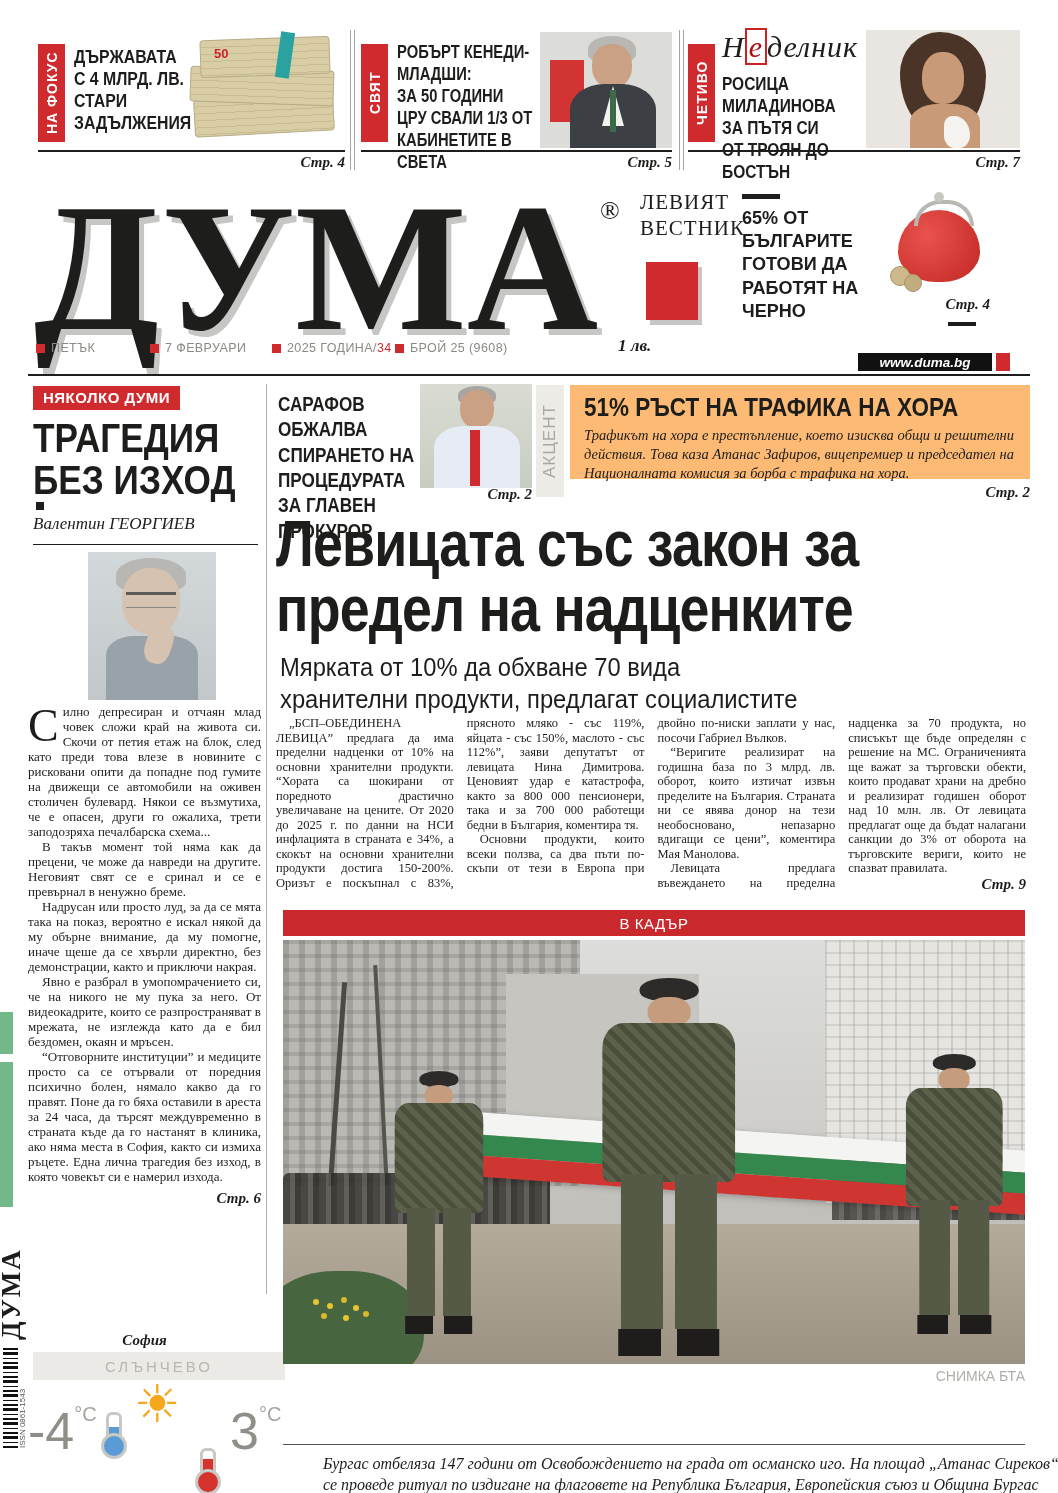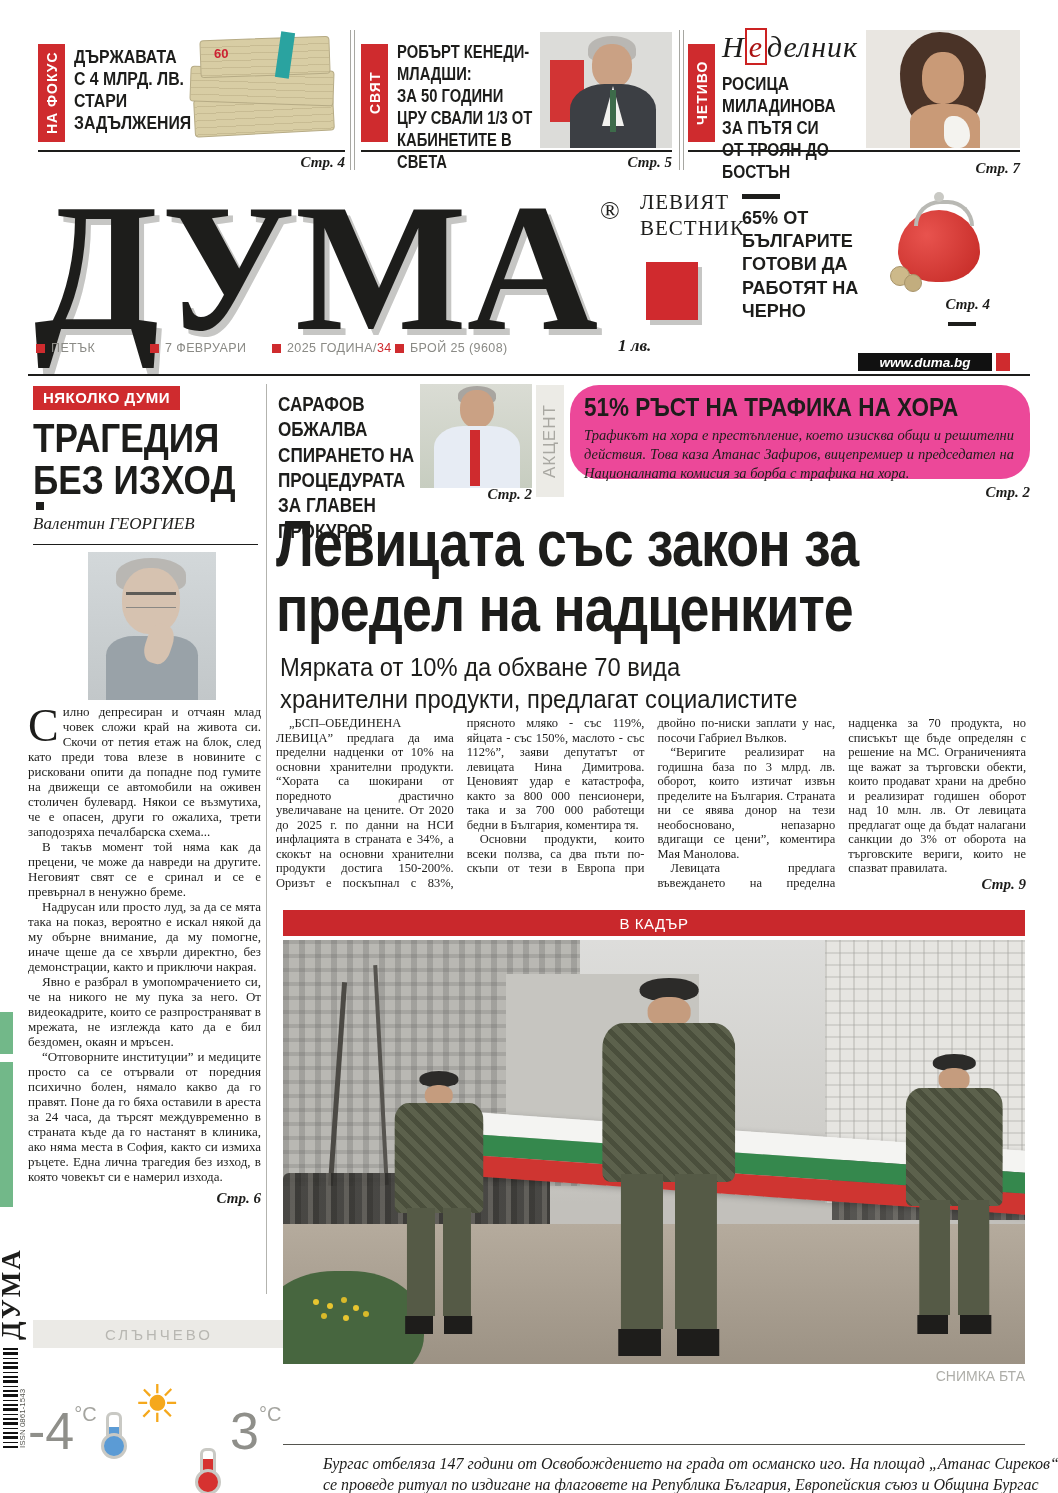--- a/index.html
+++ b/index.html
@@ -31,21 +31,21 @@
           font-size:15px;padding:3px 10px 4px;display:inline-block;letter-spacing:.5px;}
   .op-title{font-family:"Liberation Sans",sans-serif;font-weight:bold;font-size:40px;line-height:1.04;
             transform:scaleX(.88);transform-origin:left top;}
   .op-body{font-size:13px;line-height:1.155;text-align:justify;}
   .op-body p{margin:0;text-indent:14px;}
   .op-body p.first{text-indent:0;}
   .dropcap{float:left;font-size:46px;line-height:.78;padding:4px 4px 0 0;font-weight:normal;}
   
   .ak-tag{background:#ecebe6;color:#a9a8a2;font-family:"Liberation Sans",sans-serif;font-size:17px;
           writing-mode:vertical-rl;transform:rotate(180deg);display:flex;align-items:center;justify-content:center;letter-spacing:1px;}
-  .ak-box{background:#ec4899;border-radius:29px;}
+  .ak-box{background:#fdba74;}
   .ak-title{font-family:"Liberation Sans",sans-serif;font-weight:bold;font-size:25px;transform:scaleX(.9);transform-origin:left top;}
   .ak-text{font-style:italic;font-size:14.5px;line-height:1.32;text-align:justify;}
   
   .lead-h{font-family:"Liberation Sans",sans-serif;font-weight:bold;font-size:64px;line-height:1.02;
           transform:scaleX(.84);transform-origin:left top;letter-spacing:-1px;}
   .lead-sub{font-family:"Liberation Sans",sans-serif;font-size:25px;line-height:1.26;transform:scaleX(.95);transform-origin:left top;}
   .lead-cols{column-count:4;column-gap:13px;font-size:12.5px;line-height:1.16;text-align:justify;height:194px;}
   .lead-cols p{margin:0;text-indent:13px;}
   .kicker{background:#c9282c;color:#fff;font-family:"Liberation Sans",sans-serif;font-weight:normal;
           font-size:15px;display:flex;align-items:center;justify-content:center;letter-spacing:.5px;}
@@ -125,21 +125,21 @@
   <div class="abs tag" style="left:38px;top:44px;width:27px;height:98px;">НА ФОКУС</div>
   <div class="abs tease-h prewrap" style="left:74px;top:47px;width:150px;">ДЪРЖАВАТА
 С 4 МЛРД. ЛВ.
 СТАРИ
 ЗАДЪЛЖЕНИЯ</div>
   <div class="abs ph" style="left:186px;top:30px;width:158px;height:118px;">
     <div class="note" style="left:8px;top:66px;width:138px;height:36px;transform:rotate(-3deg);"></div>
     <div class="note" style="left:4px;top:38px;width:142px;height:34px;transform:rotate(2deg);"></div>
     <div class="note" style="left:14px;top:8px;width:128px;height:36px;transform:rotate(-2deg);"></div>
     <div class="strap" style="left:92px;top:2px;width:14px;height:46px;transform:rotate(8deg);"></div>
-    <div class="m50" style="left:28px;top:16px;">60</div>
+    <div class="m50" style="left:28px;top:16px;">50</div>
   </div>
   <div class="abs trule" style="left:38px;top:150px;width:307px;"></div>
   <div class="abs pageref" style="left:245px;top:154px;width:100px;">Стр. 4</div>
 
   <div class="abs vdiv" style="left:350px;top:30px;height:140px;"></div>
 
   <div class="abs tag" style="left:361px;top:44px;width:27px;height:98px;">СВЯТ</div>
   <div class="abs tease-h prewrap" style="left:397px;top:42px;width:175px;transform:scaleX(.82);">РОБЪРТ КЕНЕДИ-МЛАДШИ:
 ЗА 50 ГОДИНИ
 ЦРУ СВАЛИ 1/3 ОТ
@@ -164,21 +164,21 @@
   <div class="abs tease-h prewrap" style="left:722px;top:74px;width:170px;transform:scaleX(.86);">РОСИЦА МИЛАДИНОВА
 ЗА ПЪТЯ СИ
 ОТ ТРОЯН ДО БОСТЪН</div>
   <div class="abs ph" style="left:866px;top:30px;width:154px;height:118px;background:#e9e6e1;">
     <div class="abs" style="left:34px;top:2px;width:86px;height:104px;background:#4a3327;border-radius:46% 54% 48% 52%/40% 42% 58% 60%;"></div>
     <div class="face" style="left:56px;top:22px;width:42px;height:52px;background:#c99a77;"></div>
     <div class="abs" style="left:44px;top:74px;width:70px;height:44px;background:#c99a77;border-radius:40% 40% 0 0;"></div>
     <div class="abs" style="left:78px;top:86px;width:26px;height:32px;background:#f4f3ef;border-radius:30% 60% 40% 40%;"></div>
   </div>
   <div class="abs trule" style="left:688px;top:150px;width:332px;"></div>
-  <div class="abs pageref" style="left:920px;top:160px;width:100px;font-style:italic;">Стр. 7</div>
+  <div class="abs pageref" style="left:920px;top:154px;width:100px;font-style:italic;">Стр. 7</div>
 
   <div class="abs logo" style="left:34px;top:192px;">ДУМА</div>
   <div class="abs" style="left:600px;top:196px;font-size:26px;">®</div>
   <div class="abs tagline prewrap" style="left:640px;top:190px;">ЛЕВИЯТ
 ВЕСТНИК</div>
   <div class="abs redsq" style="left:646px;top:262px;width:52px;height:58px;"></div>
 
   <div class="abs" style="left:742px;top:194px;width:38px;height:5px;background:#1d1d1b;"></div>
   <div class="abs tease-h prewrap" style="left:742px;top:206px;width:165px;font-size:19px;transform:scaleX(.95);">65% ОТ
 БЪЛГАРИТЕ
@@ -219,21 +219,21 @@
   <div class="abs op-body" style="left:28px;top:704px;width:233px;">
     <p class="first"><span class="dropcap">С</span><span>илно депресиран и отчаян млад човек сложи край на живота си. Скочи от петия етаж на блок, след като преди това влезе в новините с рисковани опити да попадне под гумите на движещи се автомобили на оживен столичен булевард. Някои се възмутиха, че е опасен, други го ожалиха, трети заподозряха печалбарска схема...</span></p>
     <p>В такъв момент той няма как да прецени, че може да навреди на другите. Неговият свят се е сринал и се е превърнал в ненужно бреме.</p>
     <p>Надрусан или просто луд, за да се мята така на показ, вероятно е искал някой да му обърне внимание, да му помогне, иначе щеше да се хвърли директно, без демонстрации, както и приключи накрая.</p>
     <p>Явно е разбрал в умопомрачението си, че на никого не му пука за него. От видеокадрите, които се разпространяват в мрежата, не изглежда като да е бил бездомен, окаян и мръсен.</p>
     <p>“Отговорните институции” и медиците просто са се отървали от поредния психично болен, нямало какво да го правят. Поне да го бяха оставили в ареста за 24 часа, да търсят междувременно в страната къде да го настанят в клиника, ако няма места в София, както си измиха ръцете. Една лична трагедия без изход, в която човекът си е намерил изхода.</p>
     <div class="pageref" style="margin-top:6px;">Стр. 6</div>
   </div>
 
   <div class="abs w-city" style="left:28px;top:1332px;width:233px;">София</div>
-  <div class="abs w-cond" style="left:33px;top:1320px;width:252px;height:28px;">СЛЪНЧЕВО</div>
+  <div class="abs w-cond" style="left:33px;top:1352px;width:252px;height:28px;">СЛЪНЧЕВО</div>
   <div class="abs" style="left:28px;top:1386px;width:233px;height:90px;">
     <div class="abs w-temp" style="left:0;top:18px;"><span>-4</span><span class="w-unit">°С</span></div>
     <div class="abs thermo blue" style="left:78px;top:26px;"></div>
     <div class="abs sun" style="left:106px;top:-8px;">☀</div>
     <div class="abs thermo red" style="left:172px;top:26px;"></div>
     <div class="abs w-temp" style="left:202px;top:18px;"><span>3</span><span class="w-unit">°С</span></div>
   </div>
 
   <div class="abs" style="left:266px;top:384px;height:910px;border-left:1px solid #b3b3ae;"></div>
 

